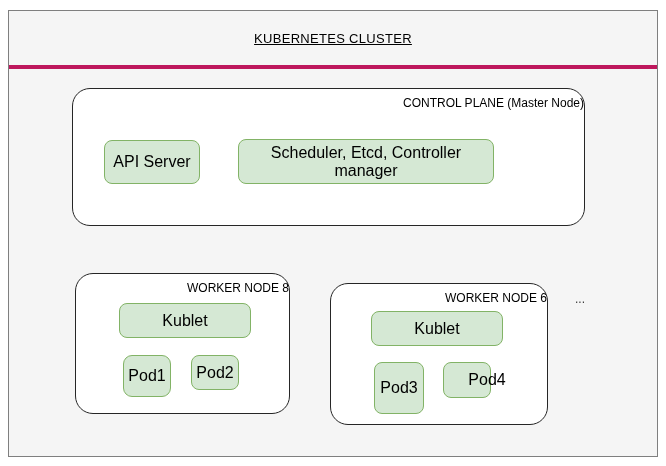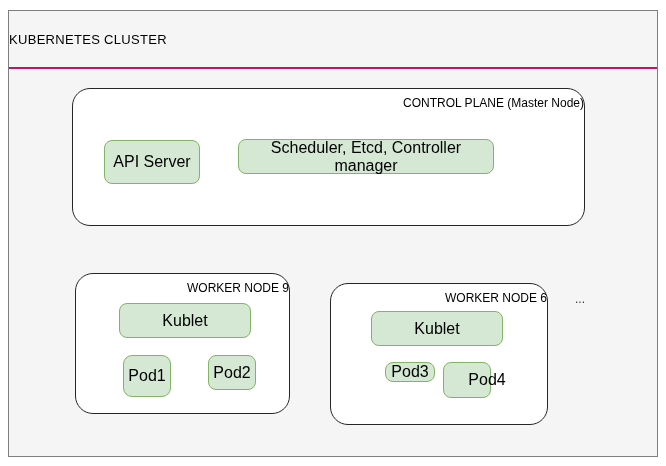--- a/index.html
+++ b/index.html
@@ -17,22 +17,22 @@
     position: absolute;
     left: 8px; top: 10px;
     width: 650px; height: 447px;
     background: #f5f5f5;
     border: 1px solid #7f7f7f;
   }
   .cluster-titlebar {
     position: absolute;
     left: 0; top: 0; right: 0;
     height: 58px;
-    border-bottom: 2px solid #be185d;
-    display: flex; align-items: center; justify-content: flex-start;
+    border-bottom: 4px solid #be185d;
+    display: flex; align-items: center; justify-content: center; text-decoration: underline;
   }
   .cluster-title {
     font-size: 13px;
     letter-spacing: 0.3px;
   }
 
   
   .node-box {
     position: absolute;
     background: #ffffff;
@@ -53,28 +53,28 @@
   .component {
     position: absolute;
     background: #d5e8d4;
     border: 1px solid #82b366;
     border-radius: 8px;
     display: flex; align-items: center; justify-content: center;
     font-size: 16px;
     text-align: center;
   }
   #api-server      { left: 31px;  top: 51px; width: 96px;  height: 44px; }
-  #scheduler-etcd  { left: 165px; top: 50px; width: 256px; height: 35px; }
+  #scheduler-etcd  { left: 165px; top: 50px; width: 256px; height: 45px; }
 
   #wn1-kubelet { left: 43px;  top: 29px; width: 132px; height: 35px; }
   #wn1-pod1    { left: 47px;  top: 81px; width: 48px;  height: 42px; border-radius: 9px; }
-  #wn1-pod2    { left: 132px; top: 81px; width: 48px;  height: 35px; }
+  #wn1-pod2    { left: 115px; top: 81px; width: 48px;  height: 35px; }
 
   #wn2-kubelet { left: 40px;  top: 27px; width: 132px; height: 35px; }
-  #wn2-pod3    { left: 43px;  top: 78px; width: 50px;  height: 20px; margin-left: 11px; }
+  #wn2-pod3    { left: 43px;  top: 78px; width: 50px;  height: 52px; }
   #wn2-pod4    { left: 112px; top: 78px; width: 48px;  height: 36px; padding-left: 40px; }
 
   .ellipsis {
     position: absolute;
     left: 566px; top: 281px;
     font-size: 12px;
     color: #3a3a3a;
   }
 </style>
 </head>
@@ -88,21 +88,21 @@
       <span class="cluster-title">KUBERNETES CLUSTER</span>
     </div>
 
     <div class="node-box" id="control-plane">
       <div class="node-title">CONTROL PLANE (Master Node)</div>
       <div class="component" id="api-server">API Server</div>
       <div class="component" id="scheduler-etcd">Scheduler, Etcd, Controller manager</div>
     </div>
 
     <div class="node-box" id="worker-node-1">
-      <div class="node-title">WORKER NODE 9</div>
+      <div class="node-title">WORKER NODE 8</div>
       <div class="component" id="wn1-kubelet">Kublet</div>
       <div class="component" id="wn1-pod1">Pod1</div>
       <div class="component" id="wn1-pod2">Pod2</div>
     </div>
 
     <div class="node-box" id="worker-node-2">
       <div class="node-title">WORKER NODE 6</div>
       <div class="component" id="wn2-kubelet">Kublet</div>
       <div class="component" id="wn2-pod3">Pod3</div>
       <div class="component" id="wn2-pod4">Pod4</div>

